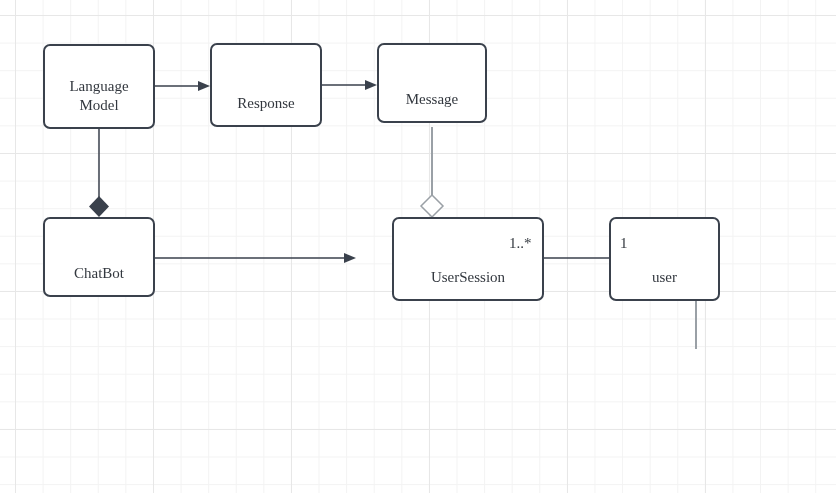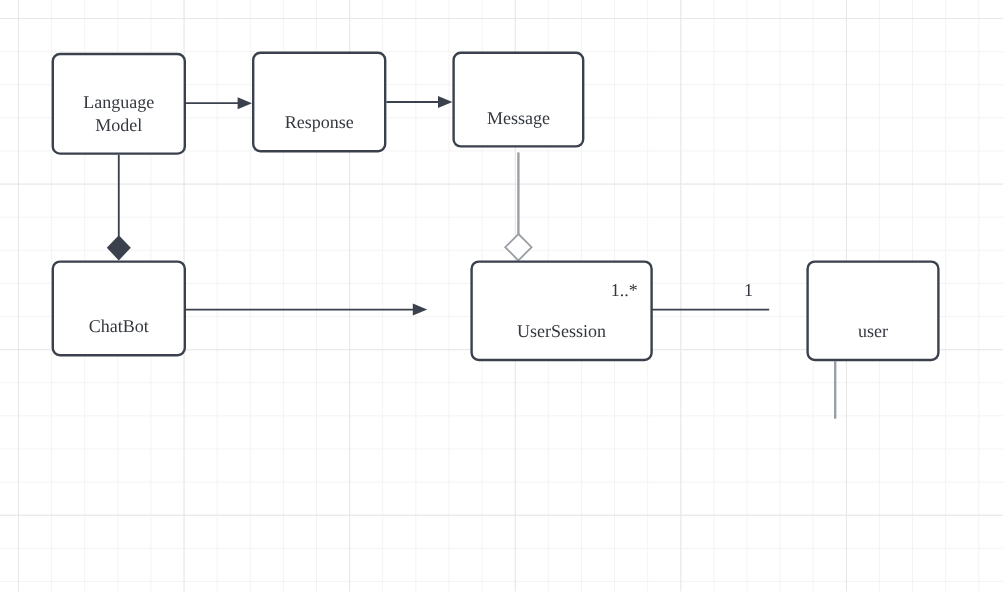--- a/index.html
+++ b/index.html
@@ -52,21 +52,21 @@
     color: #33383f;
     background: transparent;
     line-height: 18px;
   }
   
   #n-language-model { left: 43px;  top: 44px;  width: 112px; height: 85px; }
   #n-response       { left: 210px; top: 43px;  width: 112px; height: 84px; }
   #n-message        { left: 377px; top: 43px;  width: 110px; height: 80px; }
   #n-chatbot        { left: 43px;  top: 217px; width: 112px; height: 80px; }
   #n-usersession    { left: 356px; top: 217px; width: 152px; height: 84px; margin-left: 36px; }
-  #n-user           { left: 672px; top: 217px; width: 111px; height: 84px; }
+  #n-user           { left: 609px; top: 217px; width: 111px; height: 84px; }
   #n-preference     { left: 648px; top: 349px; width: 112px; height: 83px; }
   #lbl-target { left: 509px; top: 234px; }
   #lbl-source { left: 620px; top: 234px; }
 </style>
 </head>
 <body>
 
 <div id="canvas">
 
   <svg id="edges" viewBox="0 0 836 493" xmlns="http://www.w3.org/2000/svg">

